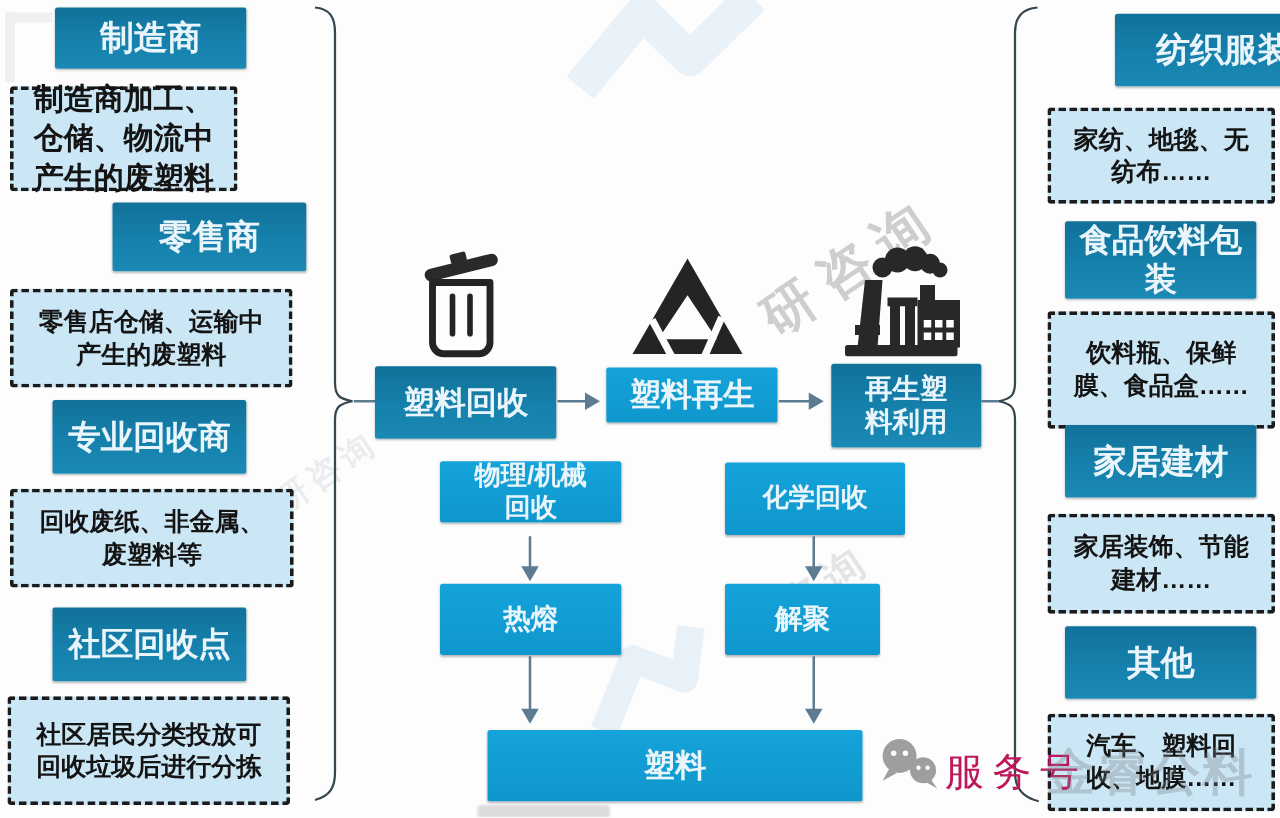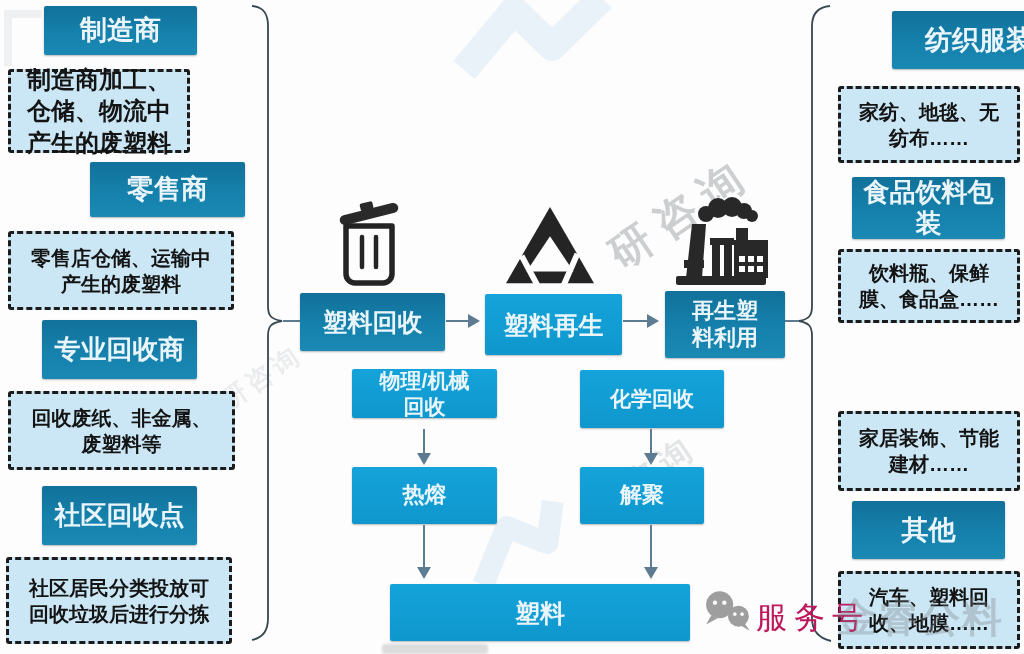--- a/index.html
+++ b/index.html
@@ -110,21 +110,21 @@
         <rect x="76" y="68" width="6" height="6"></rect>
         <rect x="85" y="68" width="6" height="6"></rect>
     </g>
   </svg>
 
   <div class="hline" style="left:283px;top:320px;width:18px;"></div>
   <div class="sb" style="left:300px;top:293px;width:145px;height:58px;font-size:25px;">塑料回收</div>
   <div class="hline" style="left:446px;top:320px;width:24px;"></div>
   <div class="a-right" style="left:468px;top:314px;"></div>
 
-  <div class="sb light" style="left:485px;top:294px;width:137px;height:61px;font-size:25px;">塑料再生</div>
+  <div class="sb light" style="left:485px;top:294px;width:137px;height:44px;font-size:25px;">塑料再生</div>
   <div class="hline" style="left:623px;top:320px;width:26px;"></div>
   <div class="a-right" style="left:647px;top:314px;"></div>
 
   <div class="sb" style="left:665px;top:291px;width:120px;height:67px;font-size:22px;padding:2px 18px;">再生塑料利用</div>
   <div class="hline" style="left:785px;top:320px;width:14px;"></div>
 
   <div class="sb light" style="left:352px;top:369px;width:145px;height:49px;font-size:21px;padding:2px 22px;">物理/机械回收</div>
   <div class="sb light" style="left:580px;top:370px;width:144px;height:58px;font-size:21px;">化学回收</div>
 
   <div class="vline" style="left:423px;top:429px;height:26px;"></div>
@@ -139,22 +139,23 @@
   <div class="a-down" style="left:417px;top:567px;"></div>
   <div class="vline" style="left:650px;top:525px;height:44px;"></div>
   <div class="a-down" style="left:644px;top:567px;"></div>
 
   <div class="sb light" style="left:390px;top:584px;width:300px;height:57px;font-size:25px;">塑料</div>
 
   <div class="sb" style="left:852px;top:11px;width:174px;height:58px;font-size:27px;margin-left:40px;">纺织服装</div>
   <div class="db" style="left:838px;top:86px;width:182px;height:77px;font-size:20px;">家纺、地毯、无纺布……</div>
 
   <div class="sb" style="left:852px;top:177px;width:153px;height:62px;font-size:26px;">食品饮料包装</div>
-  <div class="db" style="left:838px;top:249px;width:182px;height:74px;font-size:20px;">饮料瓶、保鲜膜、食品盒……</div>
+  <div class="db" style="left:838px;top:249px;width:182px;height:94px;font-size:20px;">饮料瓶、保鲜膜、食品盒……</div>
 
+  <div class="sb" style="left:852px;top:340px;width:153px;height:58px;font-size:27px;">家居建材</div>
   <div class="db" style="left:838px;top:411px;width:182px;height:80px;font-size:20px;">家居装饰、节能建材……</div>
 
   <div class="sb" style="left:852px;top:501px;width:153px;height:58px;font-size:27px;">其他</div>
   <div class="db" style="left:838px;top:571px;width:182px;height:78px;font-size:20px;">汽车、塑料回收、地膜……</div>
 
   <svg style="left:704px;top:590px;z-index:5;" width="48" height="42" viewBox="0 0 46 40">
     <g fill="#9e9e9e">
       <circle cx="15" cy="14" r="13"></circle>
       <polygon points="7,24 2,33 13,27"></polygon>
       <circle cx="33" cy="25" r="10"></circle>

